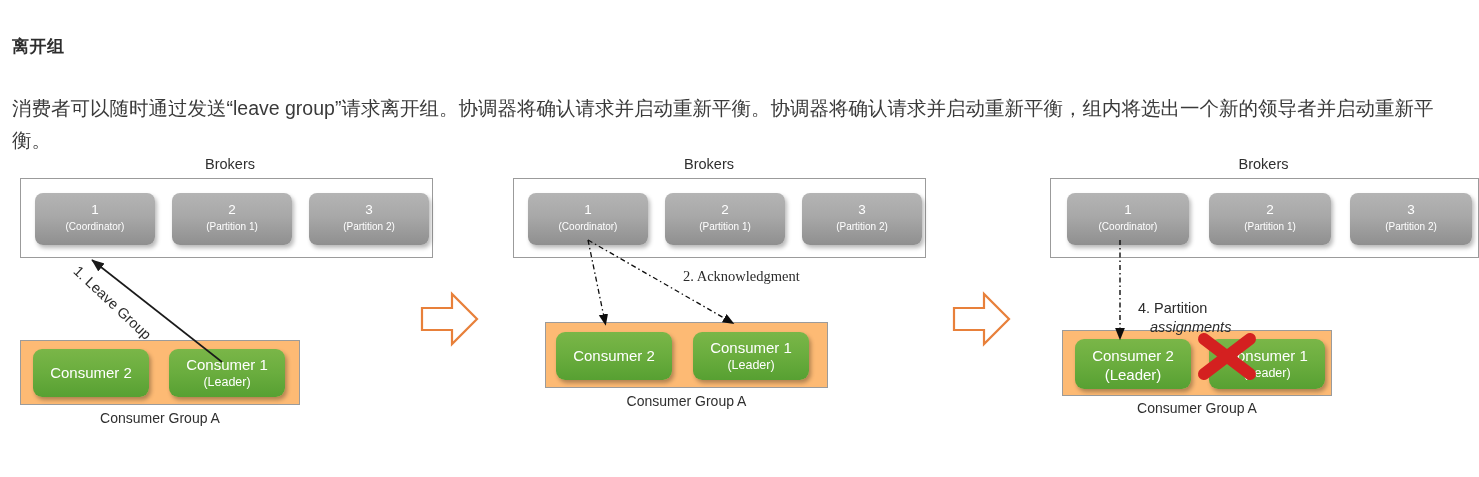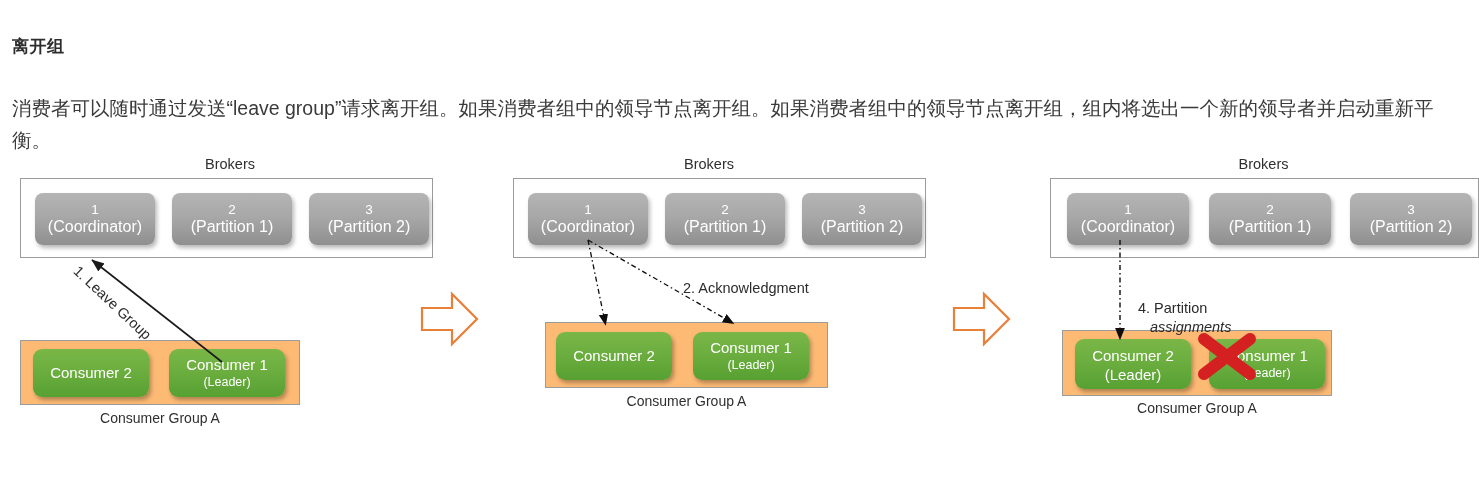--- a/index.html
+++ b/index.html
@@ -76,21 +76,21 @@
     border-radius: 8px;
     background: linear-gradient(to bottom, #b4b4b4 0%, #a8a8a8 45%, #8f8f8f 100%);
     box-shadow: 2px 3px 4px rgba(0,0,0,0.28);
     color: #ffffff;
     text-align: center;
     font-size: 13.5px;
     line-height: 17px;
     padding-top: 8px;
     box-sizing: border-box;
   }
-  .broker-box .bline2 { font-size: 16px; }
+  .broker-box .bline2 { font-size: 10px; }
 
   .group-frame {
     position: absolute;
     border: 1.5px solid #9b9b9b;
     background: #fdba74;
     box-sizing: border-box;
   }
   .consumer-box {
     position: absolute;
     border-radius: 9px;
@@ -138,21 +138,21 @@
     width: 60px;
     height: 58px;
   }
   #flow-arrow-1 { left: 420px; }
   #flow-arrow-2 { left: 952px; }
 </style>
 </head>
 <body>
 
 <h1 id="article-heading">离开组</h1>
-<p id="article-paragraph">消费者可以随时通过发送“leave group”请求离开组。如果消费者组中的领导节点离开组。如果消费者组中的领导节点离开组，组内将选出一个新的领导者并启动重新平衡。</p>
+<p id="article-paragraph">消费者可以随时通过发送“leave group”请求离开组。协调器将确认请求并启动重新平衡。协调器将确认请求并启动重新平衡，组内将选出一个新的领导者并启动重新平衡。</p>
 
 <div id="diagram-area">
 
   <div class="panel" id="panel-1">
     <div class="brokers-caption">Brokers</div>
 
     <div class="brokers-frame" style="left:20px; width:413px; height:80px;">
       <div class="broker-box" style="left:14px; width:120px;">
         <div>1</div>
         <div class="bline2">(Coordinator)</div>
@@ -226,21 +226,21 @@
     <svg class="overlay" viewBox="0 0 460 280">
       <defs>
         <marker id="arrowhead-dash2" markerWidth="10" markerHeight="10" refX="6" refY="3.6" orient="auto">
           <path d="M0,0 L9,3.6 L0,7.2 z" fill="#0d0d0d"></path>
         </marker>
       </defs>
       <line x1="95" y1="90" x2="112" y2="172" stroke="#0d0d0d" stroke-width="1.3" stroke-dasharray="5,3,1.5,3" marker-end="url(#arrowhead-dash2)"></line>
       <line x1="95" y1="90" x2="238" y2="172" stroke="#0d0d0d" stroke-width="1.3" stroke-dasharray="5,3,1.5,3" marker-end="url(#arrowhead-dash2)"></line>
     </svg>
 
-    <div class="step-label" style="left:190px; top:129px; white-space:nowrap;">2. Acknowledgment</div>
+    <div class="step-label" style="left:190px; top:117px; white-space:nowrap;font-family:Liberation Serif, serif;">2. Acknowledgment</div>
   </div>
 
   <svg class="flow-arrow" id="flow-arrow-2" viewBox="0 0 60 58">
     <path d="M2,18 L32,18 L32,4 L57,29 L32,54 L32,40 L2,40 Z" fill="none" stroke="#e8803a" stroke-width="2.2" stroke-linejoin="miter"></path>
   </svg>
 
   <div class="panel" id="panel-3">
     <div class="brokers-caption" style="width:427px; left:28px;">Brokers</div>
 
     <div class="brokers-frame" style="left:28px; width:429px; height:80px;">

